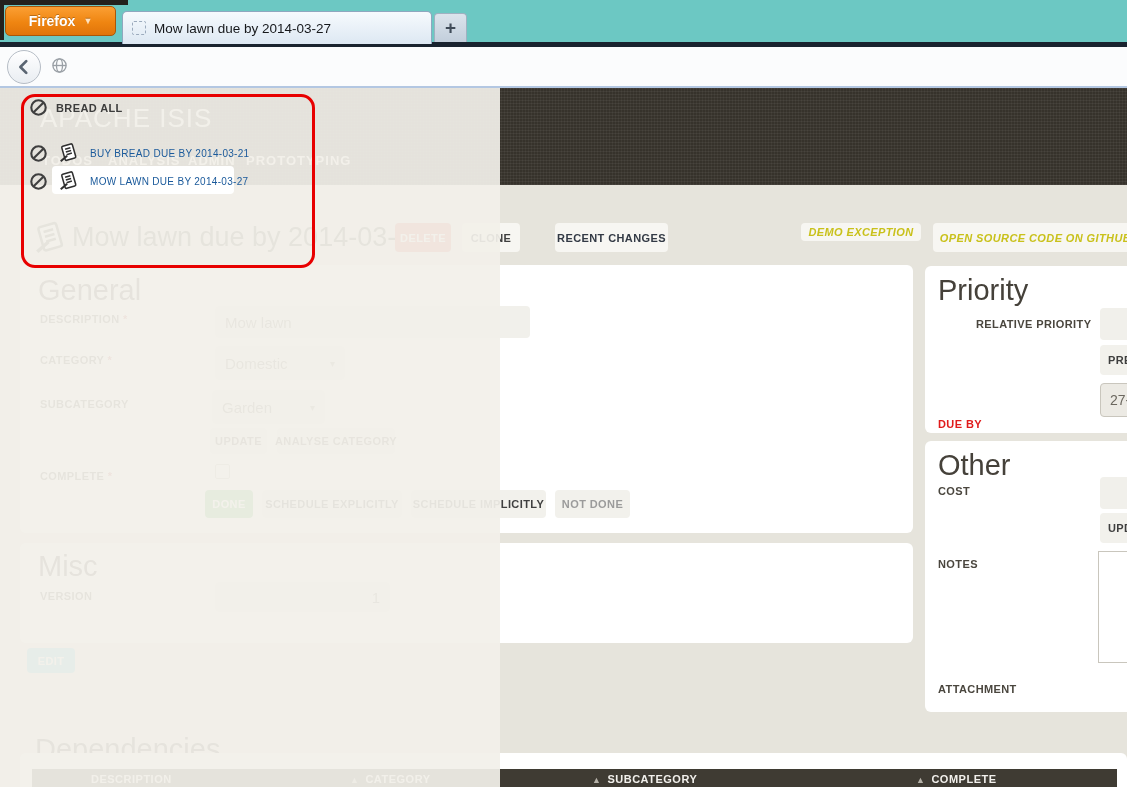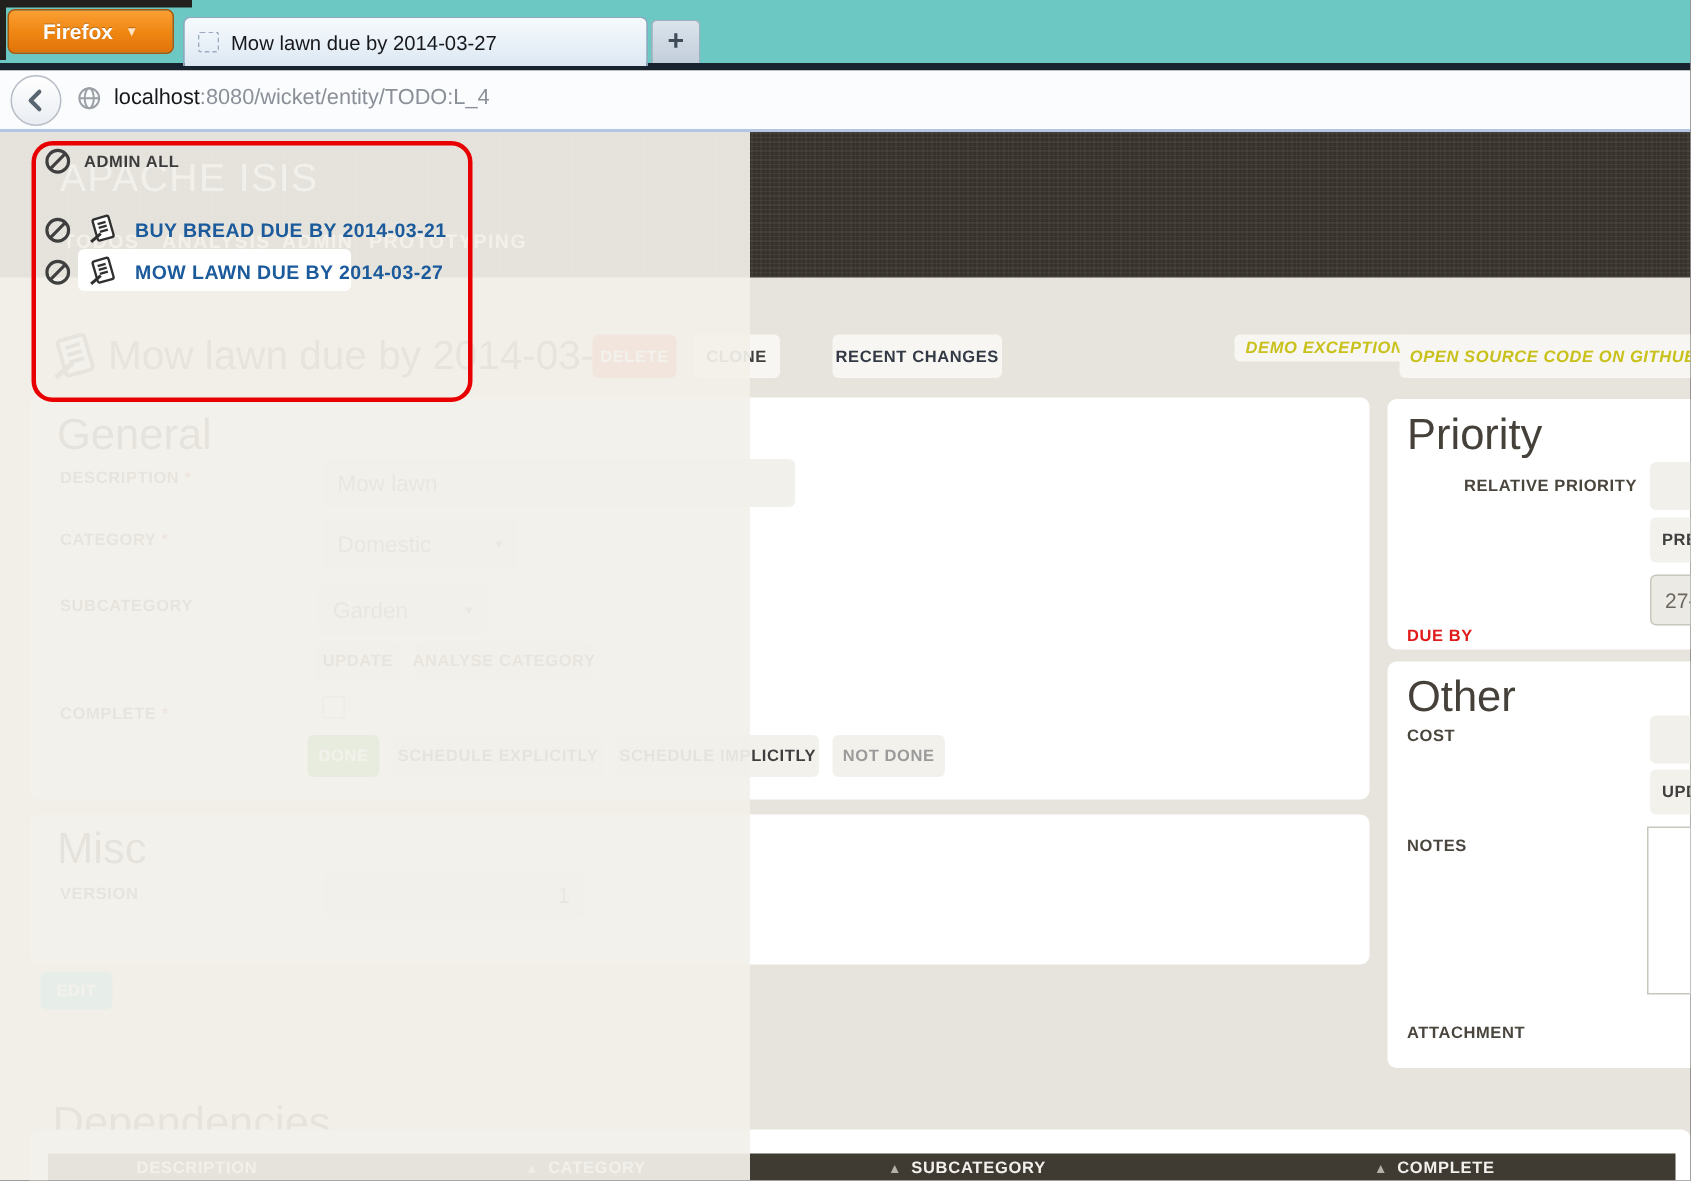--- a/index.html
+++ b/index.html
@@ -87,21 +87,21 @@
   .notes-area { background:#fff; border:1px solid #c9c6bd; }
   .checkbox { width:15px; height:15px; background:#fdfdfc; border:1px solid #b5b2aa; border-radius:2px; }
 
   
   #veil { left:0; top:88px; width:500px; height:699px; background:rgba(242,240,234,.93); z-index:5; }
   #bookmark-frame {
     left:21px; top:94px; width:294px; height:174px; z-index:6;
     border:3px solid #e80000; border-radius:14px;
   }
   .bm-row { z-index:7; display:flex; align-items:center; cursor:pointer; }
-  .bm-link { font-size:13px; font-weight:bold; color:#1b5a9b; letter-spacing:.3px; white-space:nowrap; }
+  .bm-link { font-size:10px; font-weight:normal; color:#1b5a9b; letter-spacing:.3px; white-space:nowrap; }
   .bm-clear-lbl { font-size:11px; font-weight:bold; color:#3c3c3c; letter-spacing:.4px; }
   #bm-highlight { left:52px; top:166px; width:182px; height:28px; background:#fff; border-radius:4px; z-index:6; }
 </style>
 </head>
 <body>
 
 <div id="screen">
 
   <div class="abs page" id="app-header"></div>
   <div class="abs page" id="brand" style="z-index:2;">APACHE ISIS</div>
@@ -118,21 +118,21 @@
           <line x1="9" y1="10.5" x2="16" y2="10.5"></line>
           <line x1="9" y1="14" x2="16" y2="14"></line>
         </g>
         <line x1="3" y1="22" x2="11" y2="15" stroke="#4a453d" stroke-width="2.4"></line>
       </svg>
   </div>
   <div class="abs page" id="page-title">Mow lawn due by 2014-03-27</div>
   <button class="abs page btn danger" style="left:395px; top:223px; width:56px;  height:29px;">DELETE</button>
   <button class="abs page btn on-beige" style="left:462px; top:223px; width:58px;  height:29px;">CLONE</button>
   <button class="abs page btn on-beige" style="left:530px; top:223px; width:113px; height:29px; color:#333a45;margin-left:25px;">RECENT CHANGES</button>
-  <button class="abs page btn on-beige proto" style="left:823px; top:223px; width:120px; height:18px;">DEMO EXCEPTION</button>
+  <button class="abs page btn on-beige proto" style="left:801px; top:223px; width:120px; height:18px;">DEMO EXCEPTION</button>
   <button class="abs page btn on-beige proto" style="left:933px; top:223px; width:205px; height:29px;">OPEN SOURCE CODE ON GITHUB</button>
 
   <div class="abs page panel" style="left:20px; top:265px; width:893px; height:268px;"></div>
   <div class="abs page h2" style="left:38px; top:274px;">General</div>
 
   <div class="abs page lbl" style="left:40px; top:313px;"><span>DESCRIPTION</span> <span class="req">*</span></div>
   <div class="abs page field" style="left:215px; top:306px; width:315px; height:32px;">
       <span>Mow lawn</span>
     </div>
 
@@ -196,21 +196,21 @@
 
   <div class="abs" id="veil"></div>
   <div class="abs" id="bookmark-frame"></div>
   <div class="abs" id="bm-highlight"></div>
 
   <div class="abs bm-row" style="left:29px; top:98px; gap:8px;">
     <svg width="19" height="19" viewBox="0 0 20 20">
         <circle cx="10" cy="10" r="7.6" fill="none" stroke="#3f3f3f" stroke-width="2.2"></circle>
         <line x1="4.9" y1="15.1" x2="15.1" y2="4.9" stroke="#3f3f3f" stroke-width="2.2"></line>
       </svg>
-    <span class="bm-clear-lbl">ADMIN ALL</span>
+    <span class="bm-clear-lbl">BREAD ALL</span>
   </div>
 
   <div class="abs bm-row" style="left:29px; top:142px; gap:10px;">
     <svg width="19" height="19" viewBox="0 0 20 20">
         <circle cx="10" cy="10" r="7.6" fill="none" stroke="#3f3f3f" stroke-width="2.2"></circle>
         <line x1="4.9" y1="15.1" x2="15.1" y2="4.9" stroke="#3f3f3f" stroke-width="2.2"></line>
       </svg>
     <svg width="22" height="22" viewBox="0 0 24 24">
         <g transform="rotate(-16 12 12)" fill="none" stroke="#2f2f2f" stroke-width="1.7">
           <rect x="6" y="3" width="12" height="16" rx="1.5" fill="#fff"></rect>
@@ -265,15 +265,14 @@
   </button>
   <div class="abs" id="globe-icon" style="z-index:11;">
     <svg width="17" height="17" viewBox="0 0 18 18">
         <g fill="none" stroke="#9aa0a6" stroke-width="1.4">
           <circle cx="9" cy="9" r="7"></circle>
           <ellipse cx="9" cy="9" rx="3.2" ry="7"></ellipse>
           <line x1="2" y1="9" x2="16" y2="9"></line>
         </g>
       </svg>
   </div>
-  <div class="abs" id="url-text"><b>localhost</b><span>:8080/wicket/entity/TODO:L_4</span></div>
 
 </div>
 
 </body></html>

